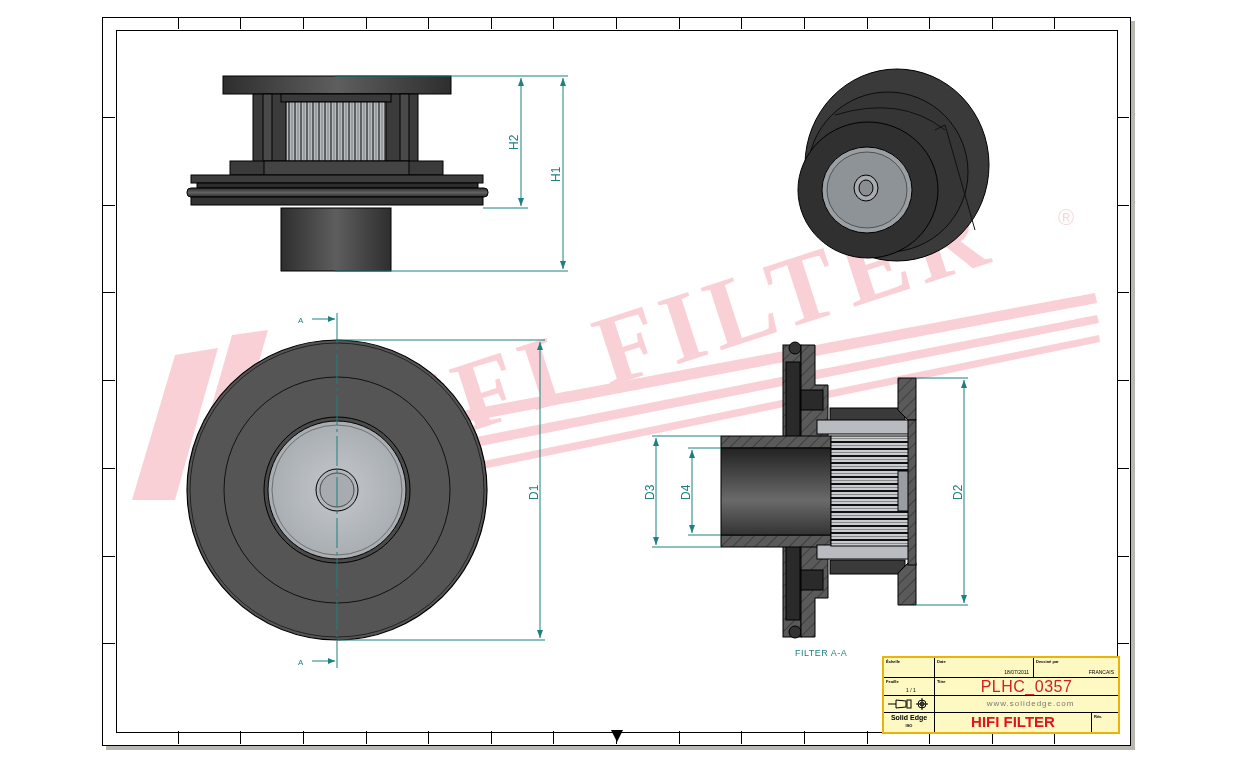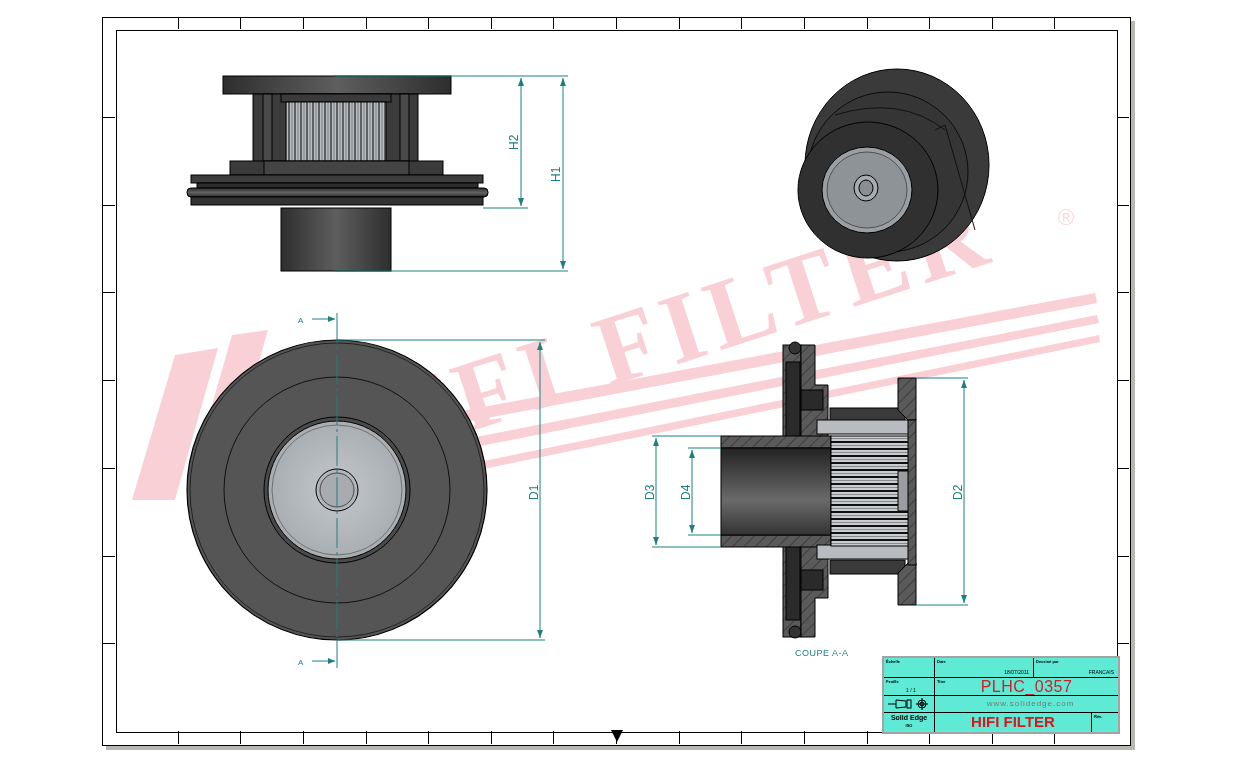--- a/index.html
+++ b/index.html
@@ -1,21 +1,21 @@
 <!DOCTYPE html>
 <html><head>
 <meta charset="utf-8">
 <style>
   html,body{margin:0;padding:0;background:#ffffff;}
   body{width:1233px;height:762px;position:relative;overflow:hidden;font-family:"Liberation Sans",sans-serif;}
   .sheet{position:absolute;left:102px;top:17px;width:1027px;height:727px;border:1px solid #000;background:#fff;box-shadow:4px 4px 0 #b8b8b0;}
   .inner{position:absolute;left:13px;top:12px;width:1000px;height:701px;border:1px solid #000;}
   .zone-tick{position:absolute;background:#000;}
   svg.draw{position:absolute;left:0;top:0;}
-  .tb{position:absolute;left:882px;top:656px;width:234px;height:74px;border:2px solid #a3a3a3;background:#5eead4;font-family:"Liberation Sans",sans-serif;}
+  .tb{position:absolute;left:882px;top:656px;width:234px;height:74px;border:2px solid #eab308;background:#fef9c3;font-family:"Liberation Sans",sans-serif;}
   .tb .cell{position:absolute;border-right:1px solid #000;border-bottom:1px solid #000;box-sizing:border-box;}
   .tb .lbl{position:absolute;left:2px;top:1px;font-size:4px;font-weight:bold;color:#000;}
   .tb .val{position:absolute;font-size:5px;color:#000;}
   .tb .title{position:absolute;left:0;right:0;top:4px;text-align:center;font-size:16px;color:#d0202a;letter-spacing:0.5px;}
   .tb .web{position:absolute;left:8px;right:0;top:3px;text-align:center;font-size:8px;color:#777;letter-spacing:1px;}
   .tb .brand{position:absolute;left:0;right:0;top:0px;text-align:center;font-size:15px;font-weight:bold;color:#e0141e;}
   .tb .se{position:absolute;left:0;right:0;top:1px;text-align:center;font-size:7px;font-weight:bold;}
   .tb .se2{position:absolute;left:0;right:0;top:10px;text-align:center;font-size:4px;font-weight:bold;}
   .dimtxt{font-family:"Liberation Sans",sans-serif;fill:#1e8080;font-size:12px;}
   .coupe{position:absolute;left:795px;top:648px;font-size:9px;color:#1e8080;letter-spacing:0.5px;}
@@ -228,21 +228,21 @@
     <polygon points="964,380 961,388 967,388" fill="#1e8080"></polygon>
     <polygon points="964,603 961,595 967,595" fill="#1e8080"></polygon>
     <text class="dimtxt" transform="translate(654,500) rotate(-90)">D3</text>
     <text class="dimtxt" transform="translate(690,500) rotate(-90)">D4</text>
     <text class="dimtxt" transform="translate(962,500) rotate(-90)">D2</text>
   </g>
 
   <polygon points="611,730 623,730 617,742" fill="#000"></polygon>
 </svg>
 
-<div class="coupe">COUPE A-A</div>
+<div class="coupe">FILTER A-A</div>
 
 <div class="tb">
   <div class="cell" style="left:0;top:0;width:51px;height:20px;">
     <span class="lbl">Échelle</span>
   </div>
   <div class="cell" style="left:51px;top:0;width:99px;height:20px;">
     <span class="lbl">Date</span>
     <span class="val" style="right:4px;top:11px;">18/07/2011</span>
   </div>
   <div class="cell" style="left:150px;top:0;width:84px;height:20px;border-right:none;">

